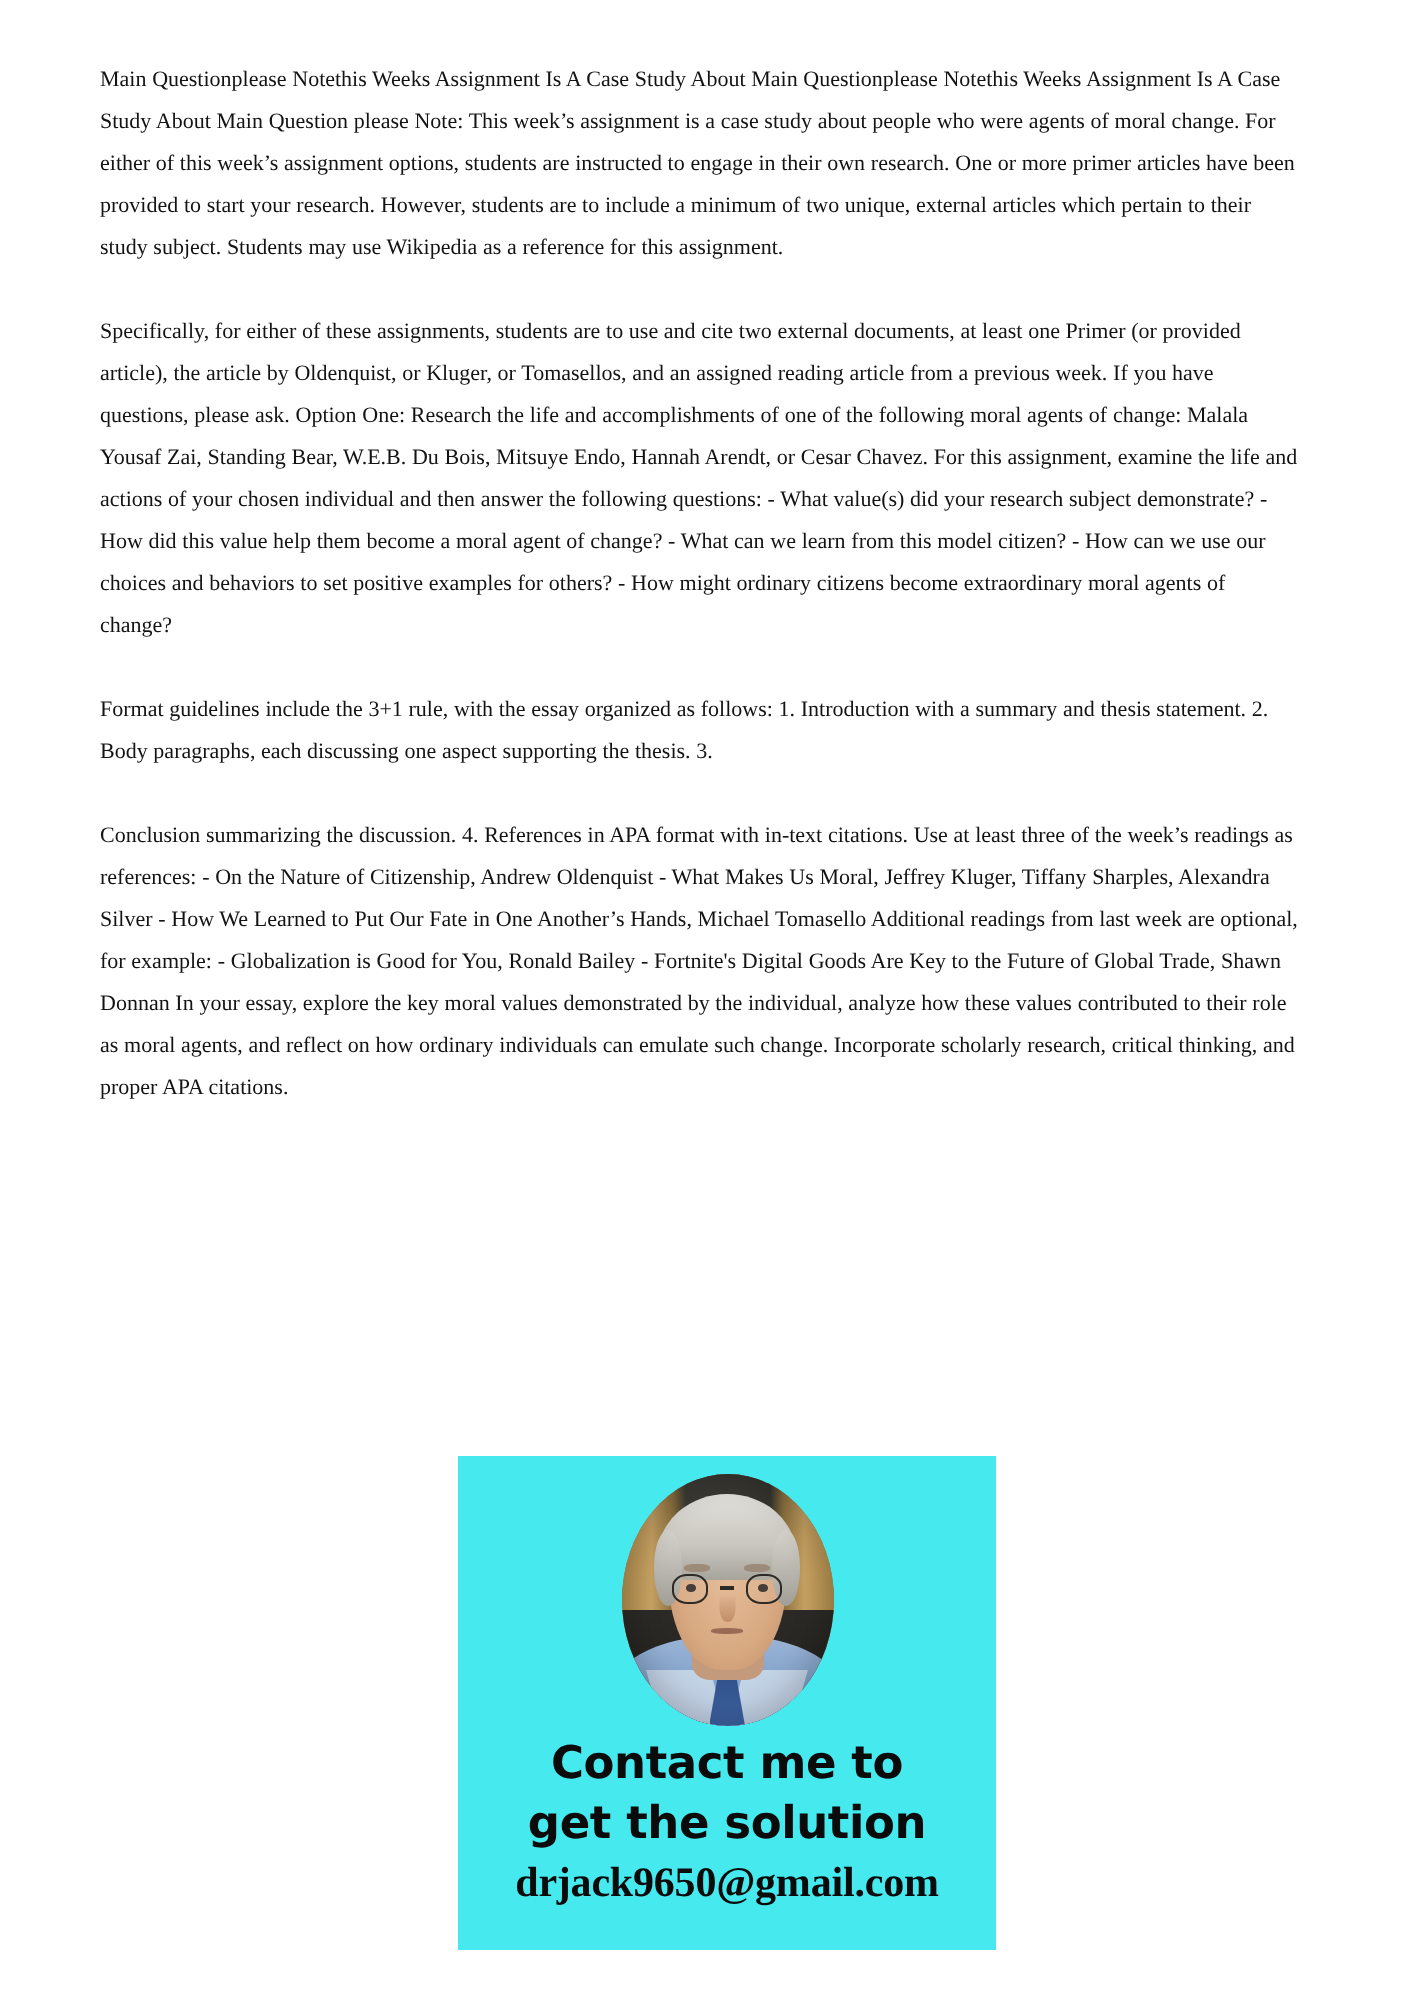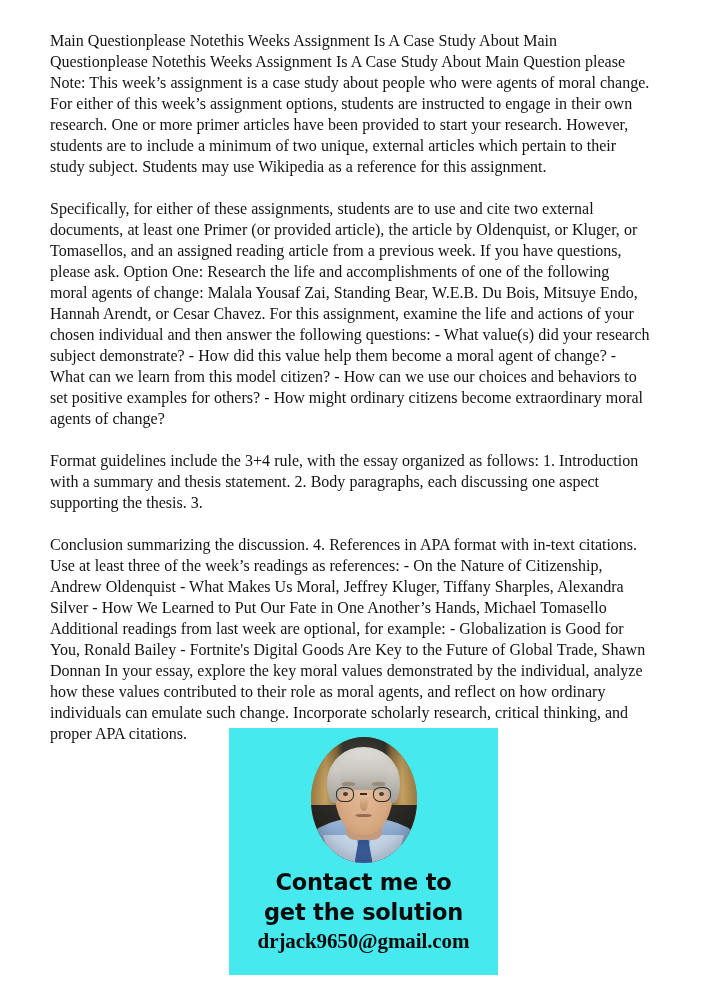--- a/index.html
+++ b/index.html
@@ -25,21 +25,21 @@
 
   .doc-body {
     position: absolute;
     left: 50px;
     top: 30px;
     width: 600px;
   }
 
   .para {
     font-family: "Liberation Serif", "DejaVu Serif", serif;
-    font-size: 16px;
+    font-size: 11px;
     line-height: 21px;
     color: #131313;
     text-align: left;
     margin: 0;
     white-space: pre-wrap;
     word-spacing: 0.1px;
   }
 
   .para-gap {
     height: 21px;
@@ -241,21 +241,21 @@
 </head>
 <body>
 
 <div class="page">
 
   <div class="doc-body">
     <p class="para">Main Questionplease Notethis Weeks Assignment Is A Case Study About Main Questionplease Notethis Weeks Assignment Is A Case Study About Main Question please Note: This week’s assignment is a case study about people who were agents of moral change. For either of this week’s assignment options, students are instructed to engage in their own research. One or more primer articles have been provided to start your research. However, students are to include a minimum of two unique, external articles which pertain to their study subject. Students may use Wikipedia as a reference for this assignment.</p>
     <div class="para-gap"></div>
     <p class="para">Specifically, for either of these assignments, students are to use and cite two external documents, at least one Primer (or provided article), the article by Oldenquist, or Kluger, or Tomasellos, and an assigned reading article from a previous week. If you have questions, please ask. Option One: Research the life and accomplishments of one of the following moral agents of change: Malala Yousaf Zai, Standing Bear, W.E.B. Du Bois, Mitsuye Endo, Hannah Arendt, or Cesar Chavez. For this assignment, examine the life and actions of your chosen individual and then answer the following questions: - What value(s) did your research subject demonstrate? - How did this value help them become a moral agent of change? - What can we learn from this model citizen? - How can we use our choices and behaviors to set positive examples for others? - How might ordinary citizens become extraordinary moral agents of change?</p>
     <div class="para-gap"></div>
-    <p class="para">Format guidelines include the 3+4 rule, with the essay organized as follows: 1. Introduction with a summary and thesis statement. 2. Body paragraphs, each discussing one aspect supporting the thesis. 3.</p>
+    <p class="para">Format guidelines include the 3+1 rule, with the essay organized as follows: 1. Introduction with a summary and thesis statement. 2. Body paragraphs, each discussing one aspect supporting the thesis. 3.</p>
     <div class="para-gap"></div>
     <p class="para">Conclusion summarizing the discussion. 4. References in APA format with in-text citations. Use at least three of the week’s readings as references: - On the Nature of Citizenship, Andrew Oldenquist - What Makes Us Moral, Jeffrey Kluger, Tiffany Sharples, Alexandra Silver - How We Learned to Put Our Fate in One Another’s Hands, Michael Tomasello Additional readings from last week are optional, for example: - Globalization is Good for You, Ronald Bailey - Fortnite's Digital Goods Are Key to the Future of Global Trade, Shawn Donnan In your essay, explore the key moral values demonstrated by the individual, analyze how these values contributed to their role as moral agents, and reflect on how ordinary individuals can emulate such change. Incorporate scholarly research, critical thinking, and proper APA citations.</p>
   </div>
 
   <div class="banner" style="background: rgb(69, 233, 238);">
 
     <div class="portrait-wrap">
       <div class="p-bg"></div>
       <div class="p-bg-lower"></div>
       <div class="p-shirt"></div>

